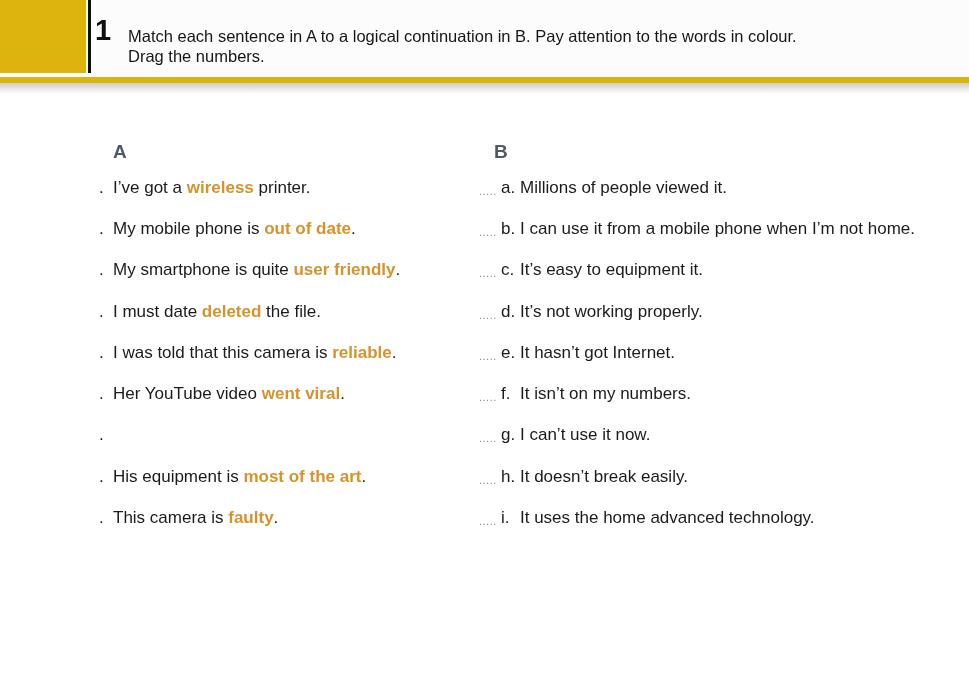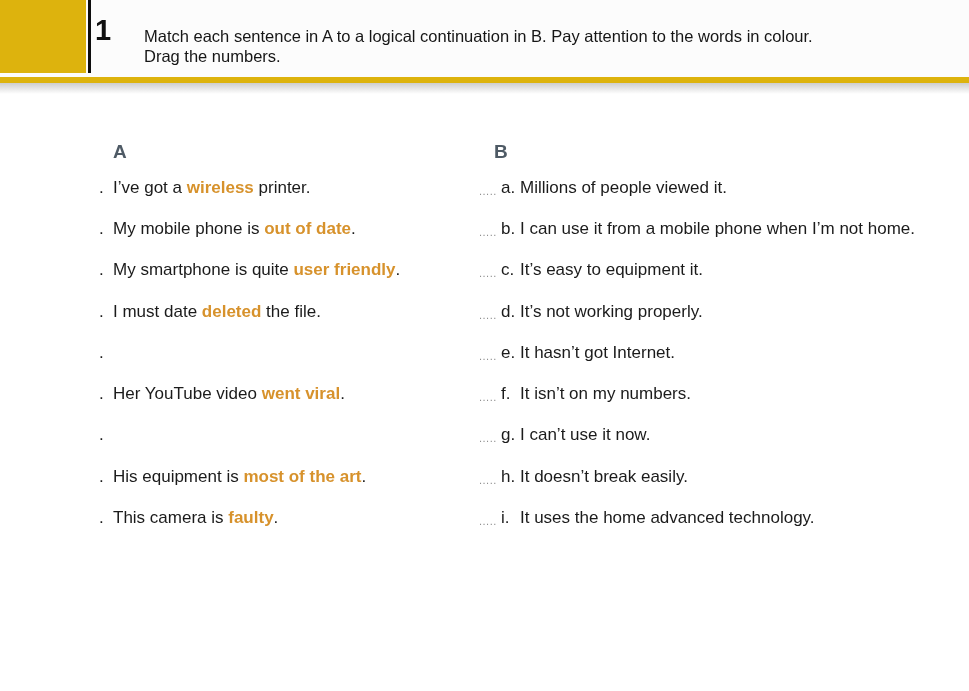--- a/index.html
+++ b/index.html
@@ -41,21 +41,20 @@
     font-weight: 700;
     color: #101010;
   }
   .instruction {
     position: absolute;
     top: 26px; left: 128px;
     font-size: 16.5px;
     line-height: 20px;
     color: #161616;
     width: 780px;
-    margin-left: 16px;
   }
   .yellow-line {
     position: absolute;
     top: 77px; left: 0;
     width: 969px;
     height: 6px;
     background: var(--yellow);
   }
   .header-shadow {
     position: absolute;
@@ -137,20 +136,21 @@
   <div class="row">
       <span class="marker">.</span>
       <span class="sentence"><span>My smartphone is quite </span><span class="kw">user friendly</span><span>.</span></span>
     </div>
   <div class="row">
       <span class="marker">.</span>
       <span class="sentence"><span>I must date </span><span class="kw">deleted</span><span> the file.</span></span>
     </div>
   <div class="row">
       <span class="marker">.</span>
+      <span class="sentence"><span>I was told that this camera is </span><span class="kw">reliable</span><span>.</span></span>
     </div>
   <div class="row">
       <span class="marker">.</span>
       <span class="sentence"><span>Her YouTube video </span><span class="kw">went viral</span><span>.</span></span>
     </div>
   <div class="row">
       <span class="marker">.</span>
     </div>
   <div class="row">
       <span class="marker">.</span>

